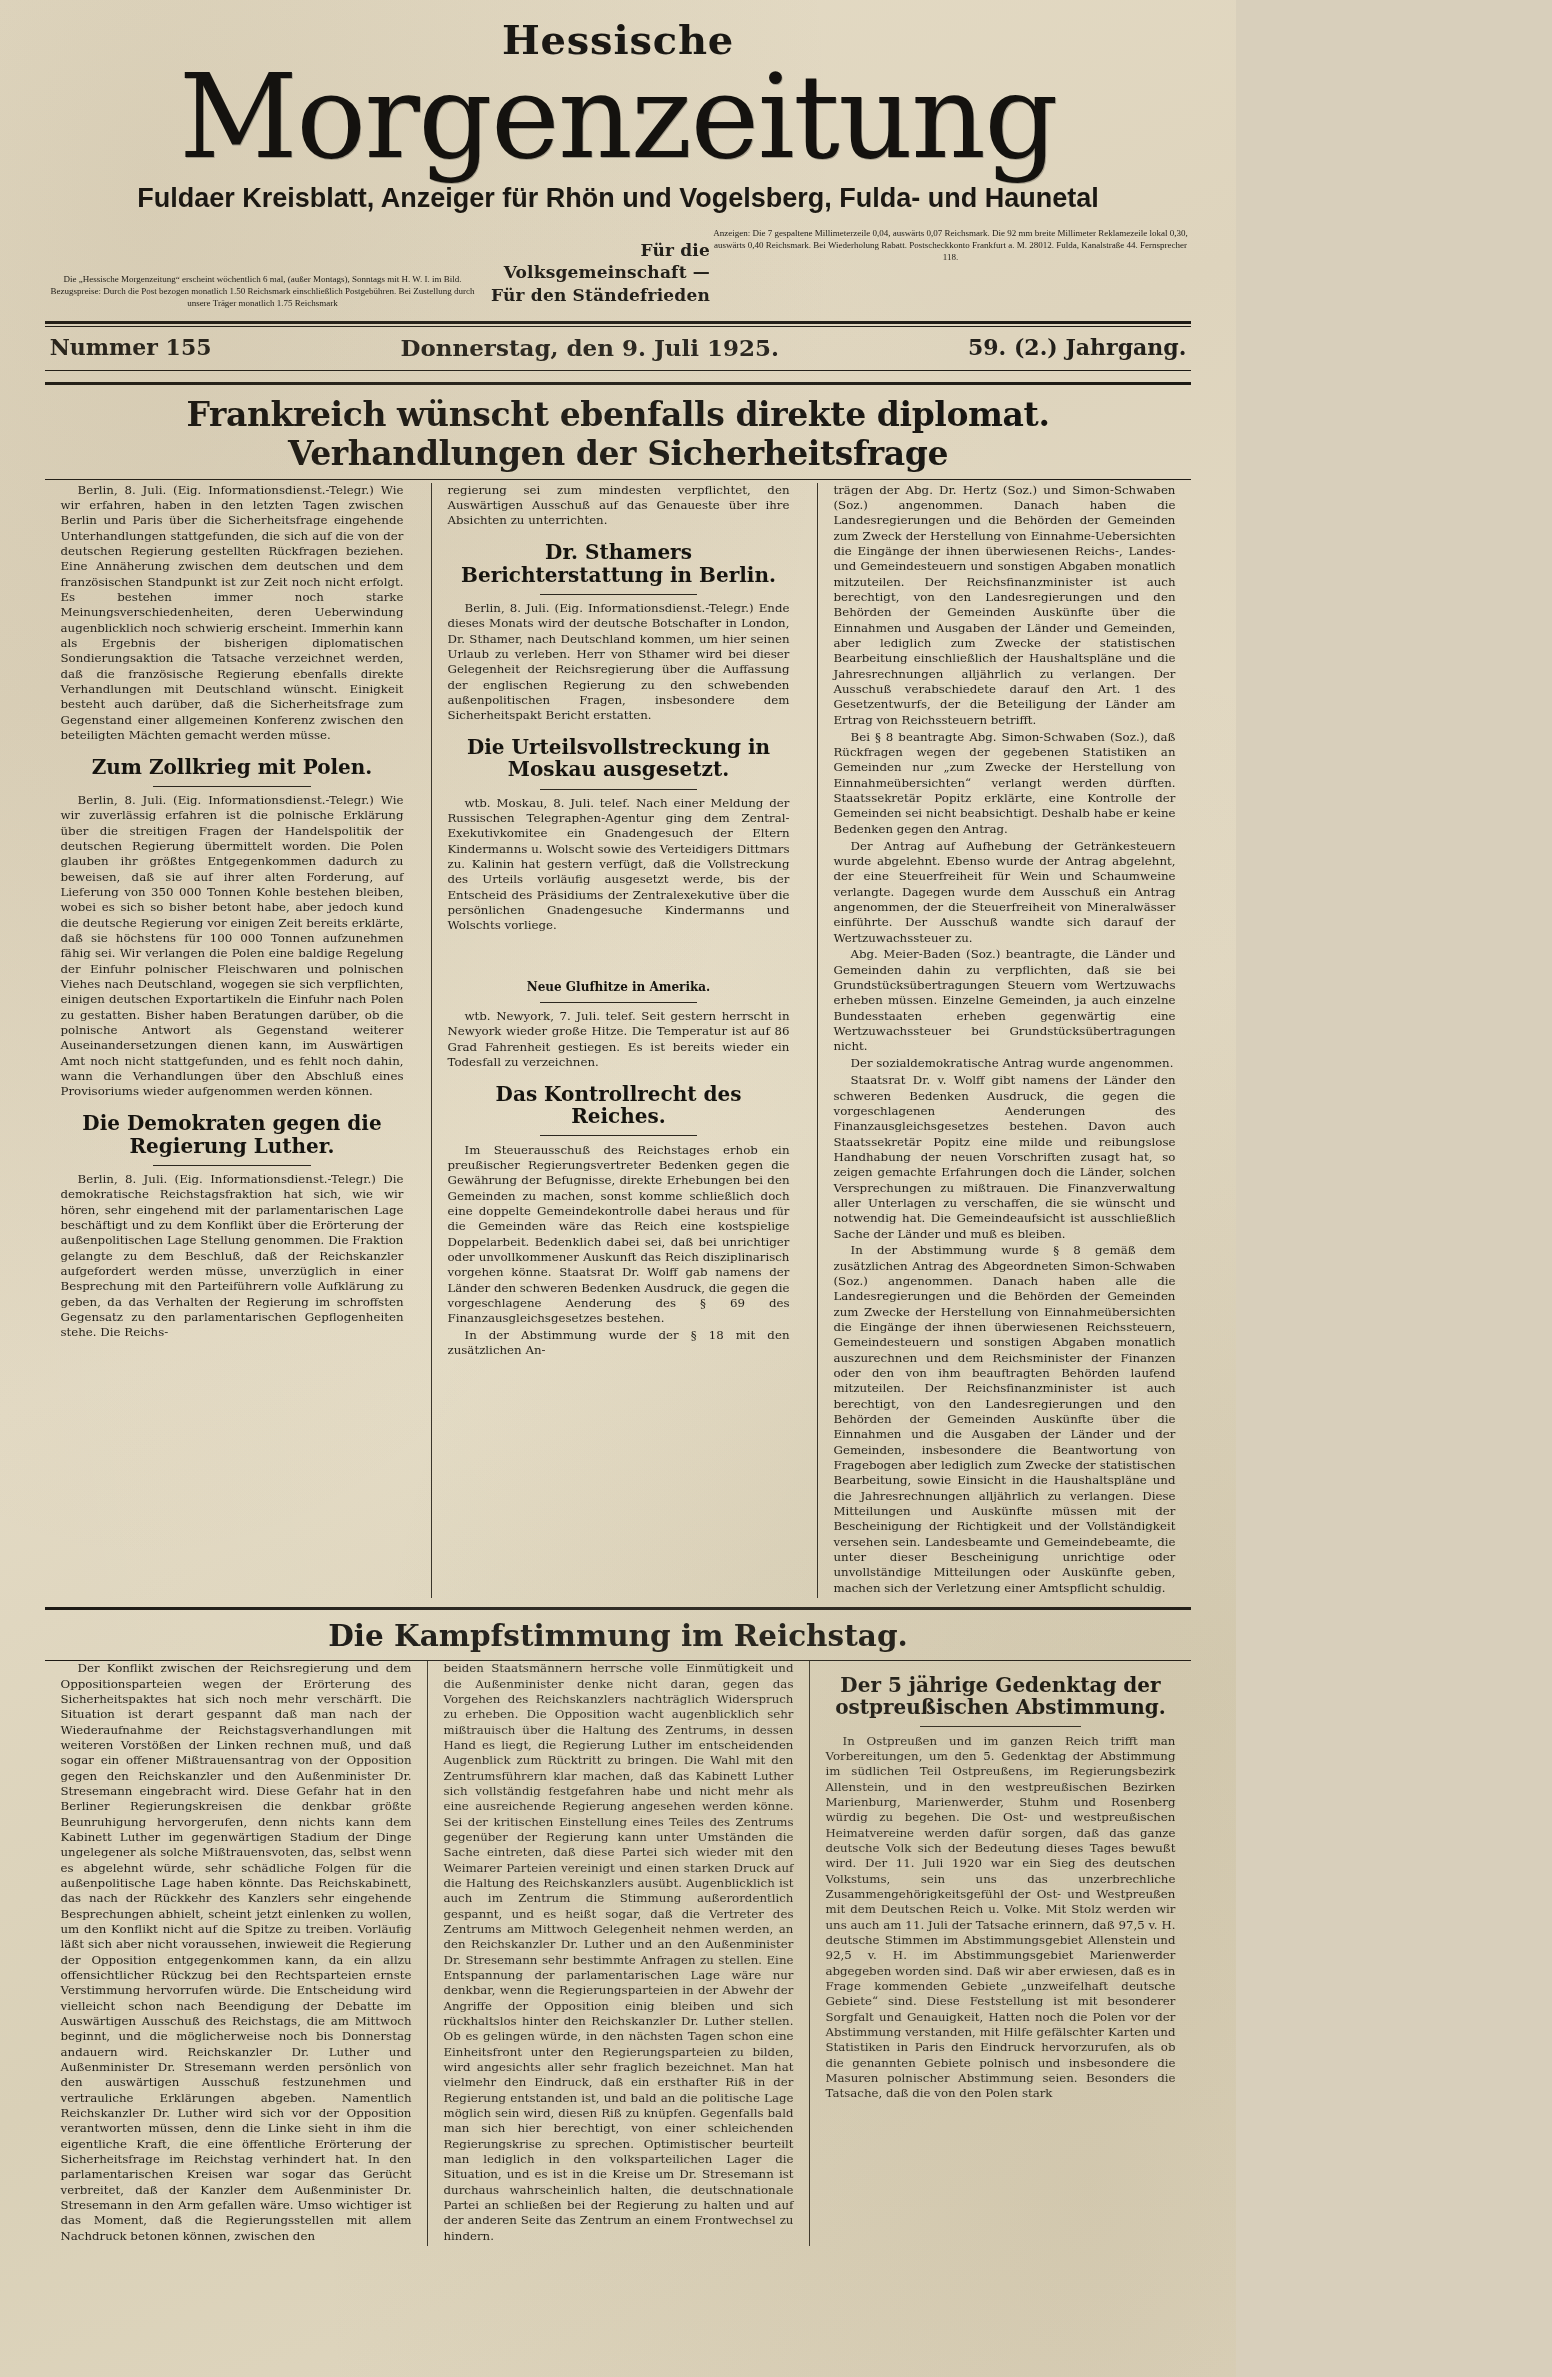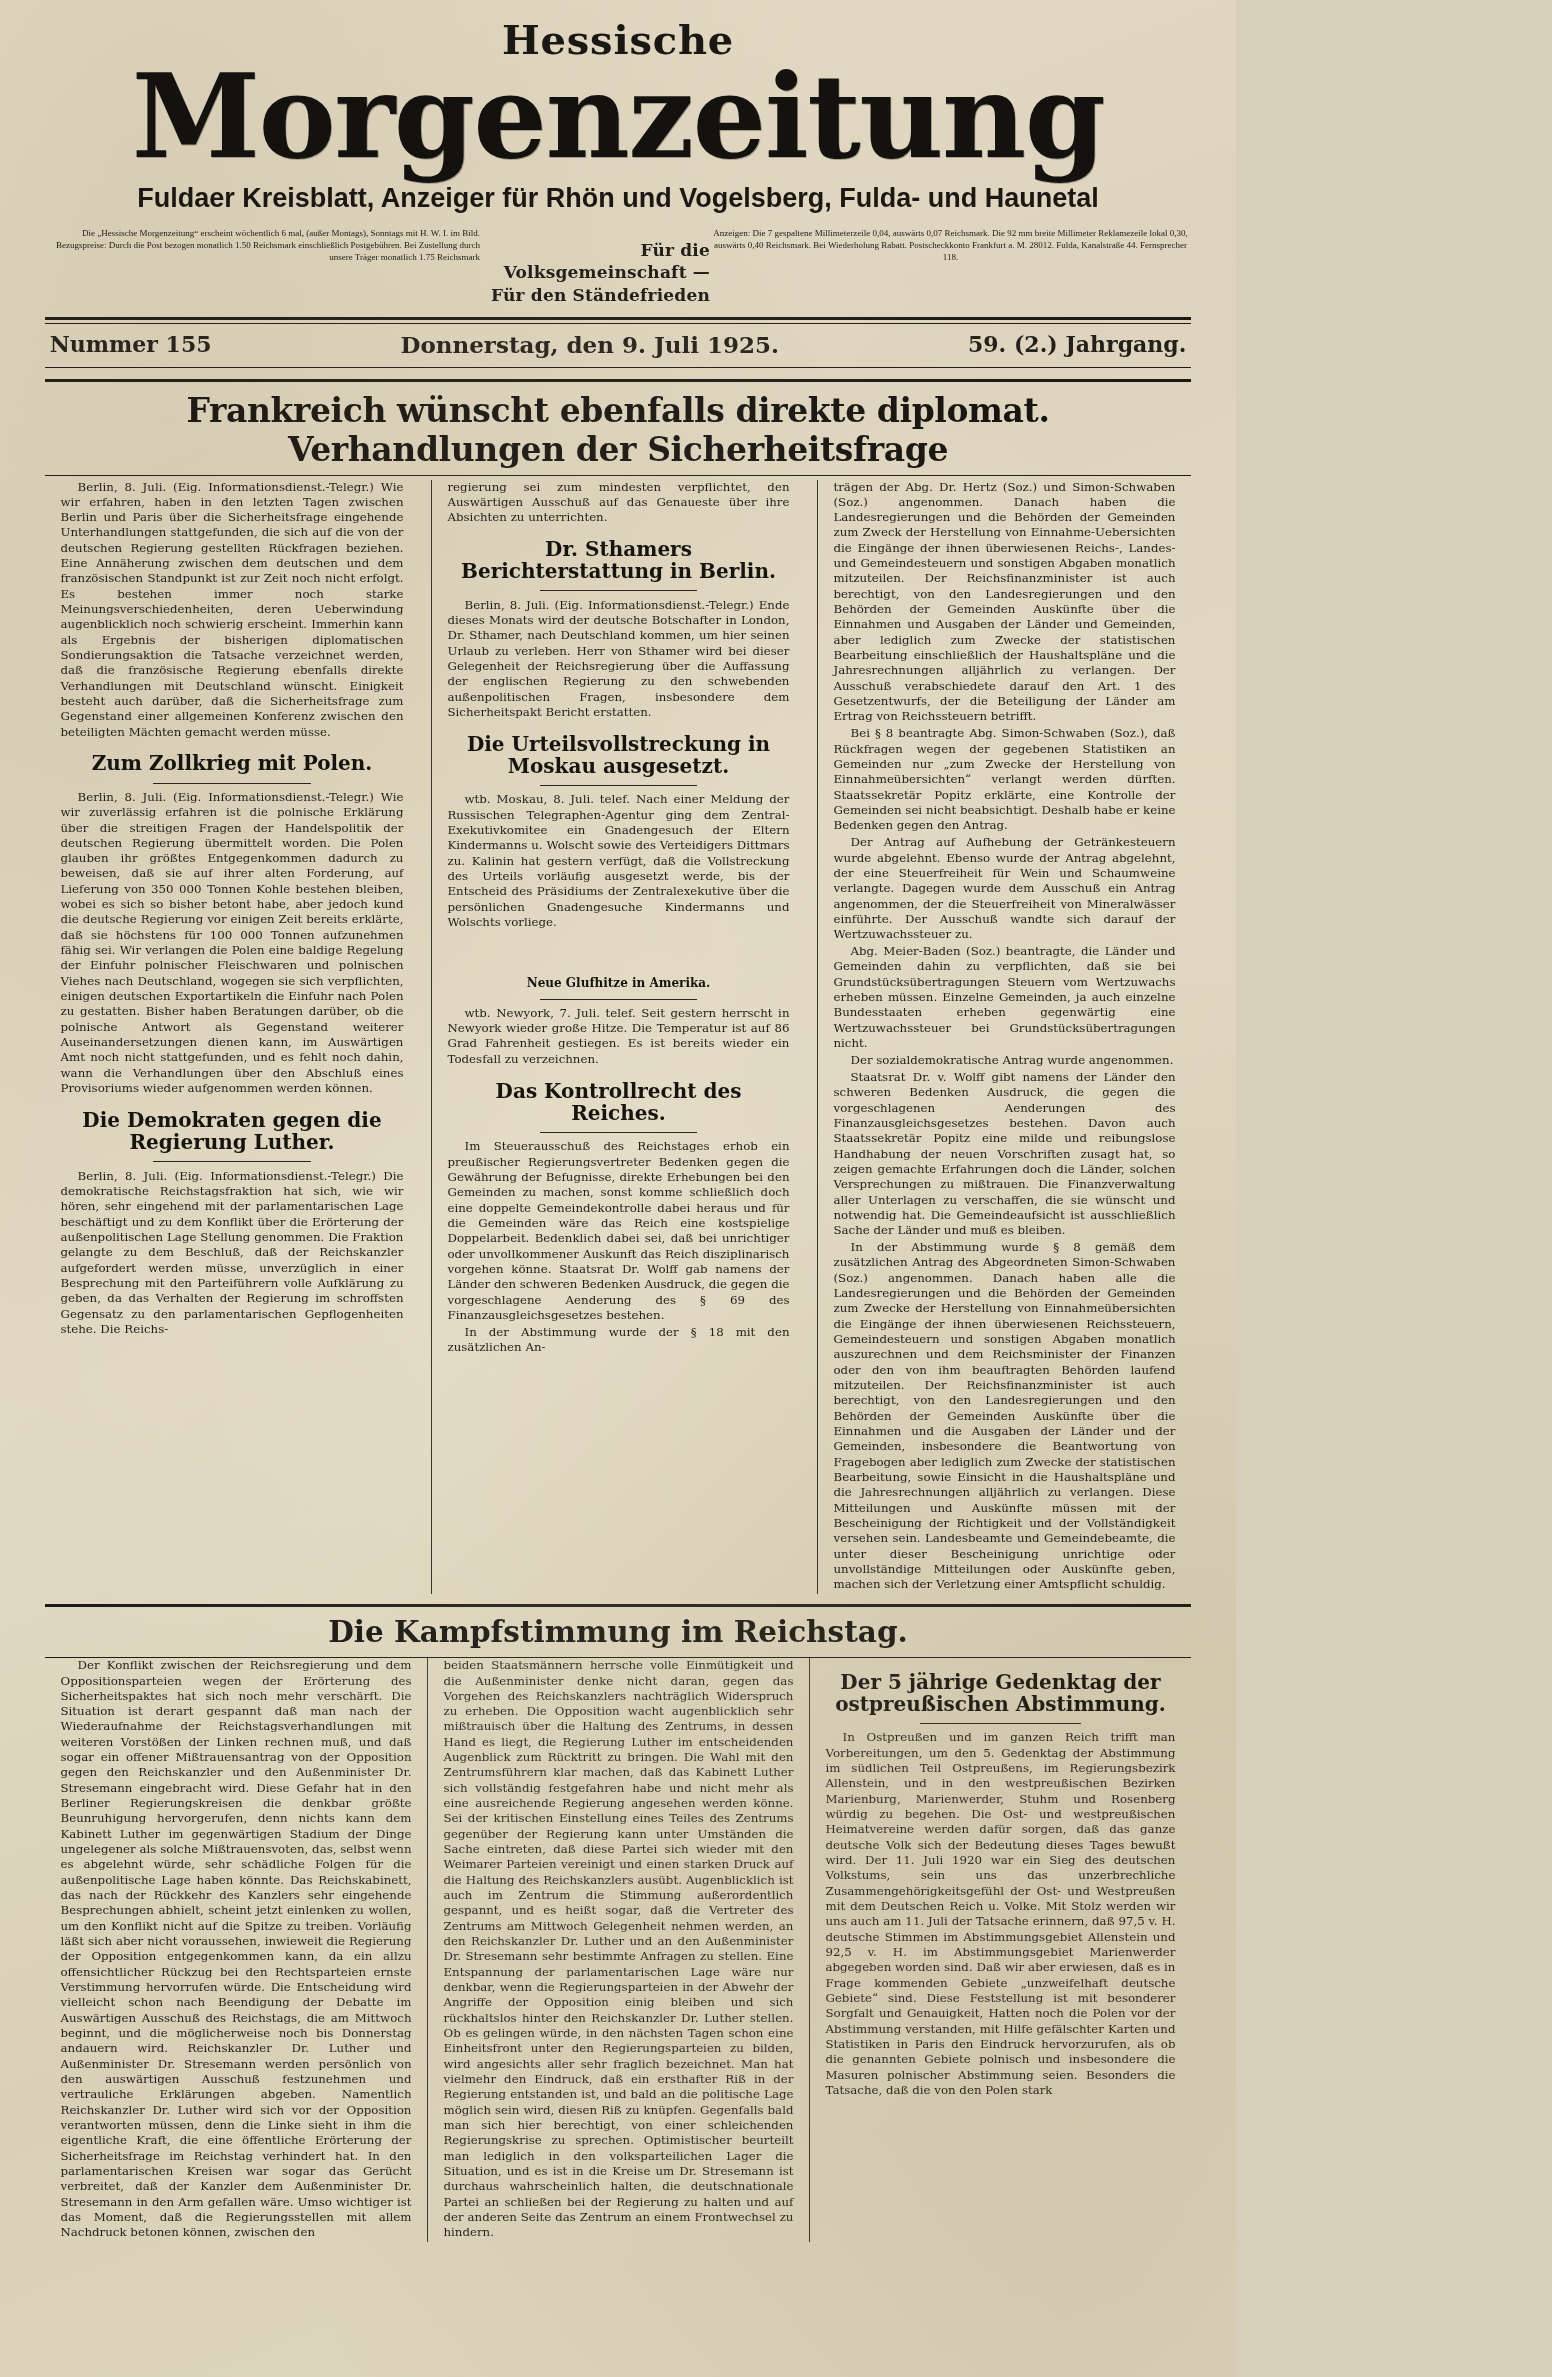--- a/index.html
+++ b/index.html
@@ -38,21 +38,21 @@
     font-family: "DejaVu Serif", serif;
     font-weight: bold;
     font-size: 40px;
     letter-spacing: 0.8px;
     line-height: 1.0;
     margin: 0 0 1.6px 0;
     color: #1a1814;
   }
   .masthead-main {
     font-family: "DejaVu Serif", serif;
-    font-weight: bold;
+    font-weight: normal;
     font-size: 116px;
     line-height: 0.94;
     letter-spacing: -1.6px;
     margin: 0;
     color: #14120f;
     text-shadow: 0.8px 0.8px 0 rgba(0,0,0,0.25);
   }
   .masthead-sub {
     font-family: Liberation Sans, sans-serif;
     font-weight: bold;
@@ -64,21 +64,22 @@
   .infobar {
     display: flex;
     justify-content: space-between;
     align-items: flex-start;
     margin-top: 14px;
     font-size: 9px;
     line-height: 1.32;
   }
   .infobar .col-left {
     width: 435px;
-    text-align: right;
+    text-align: center;
+    margin-top: 46px;
   }
   .infobar .col-mid {
     flex: 1;
     text-align: right;
     font-family: "DejaVu Serif", serif;
     font-weight: bold;
     font-size: 17px;
     padding-top: 11px;
     letter-spacing: 0.2px;
   }

